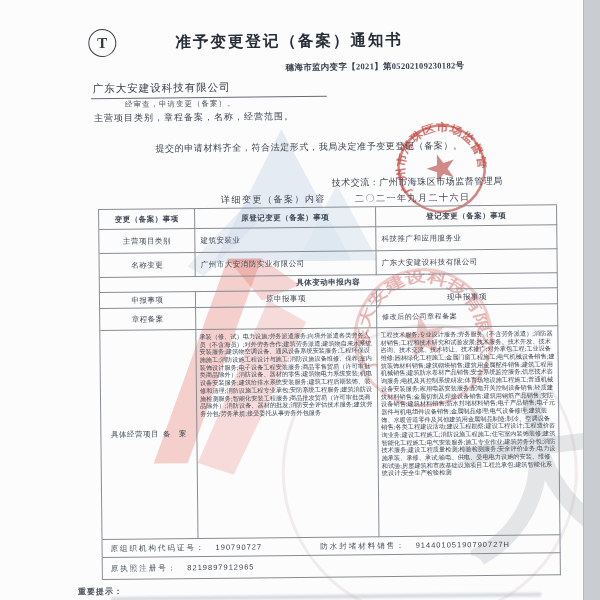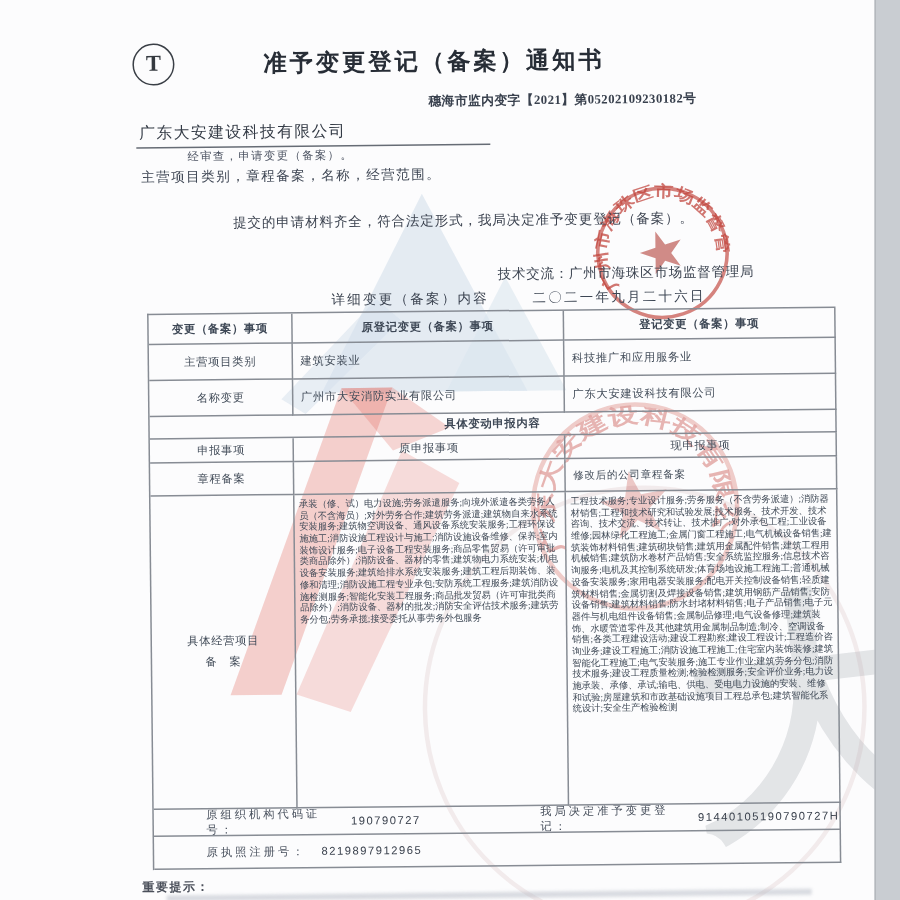--- a/index.html
+++ b/index.html
@@ -34,28 +34,28 @@
     grid-template-rows:20px 24px 24px 15px 16px 22px 209px 18px 22px;
     border-top:1px solid #878c94;border-left:1px solid #878c94;background:rgba(255,255,255,.0);}
   .cell{border-right:1px solid #878c94;border-bottom:1px solid #878c94;color:#414b58;
     display:flex;align-items:center;justify-content:center;text-align:center;
     font-size:7.5px;letter-spacing:.5px;overflow:hidden;}
   .cell.head{color:#3e4856;font-weight:bold;}
   .cell.span3{grid-column:1/-1;}
   .cell.left{justify-content:flex-start;text-align:left;}
   .scope-cell{display:block;padding:3px 3px;font-size:6.2px;line-height:1.24;letter-spacing:0;
     text-align:left;color:#3f4956;}
-  .label-2line{display:flex;flex-direction:column;gap:4px;align-items:center;justify-content:center;}
+  .label-2line{display:flex;flex-direction:row;gap:4px;align-items:center;justify-content:center;}
   .codes-cell{padding-left:8px;gap:0;font-size:7.5px;}
-  .codes-cell .lab{letter-spacing:2px;color:#474f5c;margin-left:27px;}
+  .codes-cell .lab{letter-spacing:2px;color:#474f5c;}
   .codes-cell .val{font-family:"Liberation Sans","DejaVu Sans",sans-serif;font-weight:normal;
     color:#3b424e;letter-spacing:1px;margin-left:10px;}
   .codes-gap{width:58px;}
   
-  .notice-label{left:92px;top:584px;font-size:8px;font-weight:bold;color:#4a4f5a;letter-spacing:1px;}
+  .notice-label{left:75px;top:584px;font-size:8px;font-weight:bold;color:#4a4f5a;letter-spacing:1px;}
   .fine-print{left:108px;top:595px;width:430px;height:4px;background:#aeb4bf;opacity:.45;filter:blur(1px);}
   
   .wm{pointer-events:none;}
   .wm-gray-char{left:455px;top:365px;font-size:170px;color:#8e959d;opacity:.22;
     font-family:"DejaVu Sans",sans-serif;font-weight:bold;transform:rotate(-6deg);}
   .wm-circle{left:280px;top:325px;width:290px;height:290px;border-radius:50%;
     border:3px solid rgba(190,150,150,.16);}
   
   .seal{mix-blend-mode:multiply;}
 </style>
@@ -124,21 +124,21 @@
         <span>备　案</span>
       </div>
     </div>
     <div class="cell scope-cell">承装（修、试）电力设施;劳务派遣服务;向境外派遣各类劳务人员（不含海员）;对外劳务合作;建筑劳务派遣;建筑物自来水系统安装服务;建筑物空调设备、通风设备系统安装服务;工程环保设施施工;消防设施工程设计与施工;消防设施设备维修、保养;室内装饰设计服务;电子设备工程安装服务;商品零售贸易（许可审批类商品除外）;消防设备、器材的零售;建筑物电力系统安装;机电设备安装服务;建筑给排水系统安装服务;建筑工程后期装饰、装修和清理;消防设施工程专业承包;安防系统工程服务;建筑消防设施检测服务;智能化安装工程服务;商品批发贸易（许可审批类商品除外）;消防设备、器材的批发;消防安全评估技术服务;建筑劳务分包;劳务承揽;接受委托从事劳务外包服务</div>
     <div class="cell scope-cell">工程技术服务;专业设计服务;劳务服务（不含劳务派遣）;消防器材销售;工程和技术研究和试验发展;技术服务、技术开发、技术咨询、技术交流、技术转让、技术推广;对外承包工程;工业设备维修;园林绿化工程施工;金属门窗工程施工;电气机械设备销售;建筑装饰材料销售;建筑砌块销售;建筑用金属配件销售;建筑工程用机械销售;建筑防水卷材产品销售;安全系统监控服务;信息技术咨询服务;电机及其控制系统研发;体育场地设施工程施工;普通机械设备安装服务;家用电器安装服务;配电开关控制设备销售;轻质建筑材料销售;金属切割及焊接设备销售;建筑用钢筋产品销售;安防设备销售;建筑材料销售;防水封堵材料销售;电子产品销售;电子元器件与机电组件设备销售;金属制品修理;电气设备修理;建筑装饰、水暖管道零件及其他建筑用金属制品制造;制冷、空调设备销售;各类工程建设活动;建设工程勘察;建设工程设计;工程造价咨询业务;建设工程施工;消防设施工程施工;住宅室内装饰装修;建筑智能化工程施工;电气安装服务;施工专业作业;建筑劳务分包;消防技术服务;建设工程质量检测;检验检测服务;安全评价业务;电力设施承装、承修、承试;输电、供电、受电电力设施的安装、维修和试验;房屋建筑和市政基础设施项目工程总承包;建筑智能化系统设计;安全生产检验检测</div>
 
     <div class="cell span3 left codes-cell">
       <span class="lab">原组织机构代码证号：</span>
       <span class="val">190790727</span>
       <span class="codes-gap"></span>
-      <span class="lab">我局决定准予变更登记：</span>
+      <span class="lab">防水封堵材料销售：</span>
       <span class="val">91440105190790727H</span>
     </div>
 
     <div class="cell span3 left codes-cell">
       <span class="lab">原执照注册号：</span>
       <span class="val">8219897912965</span>
     </div>
   </div>
 
   <div class="abs notice-label z1">重要提示：</div>

